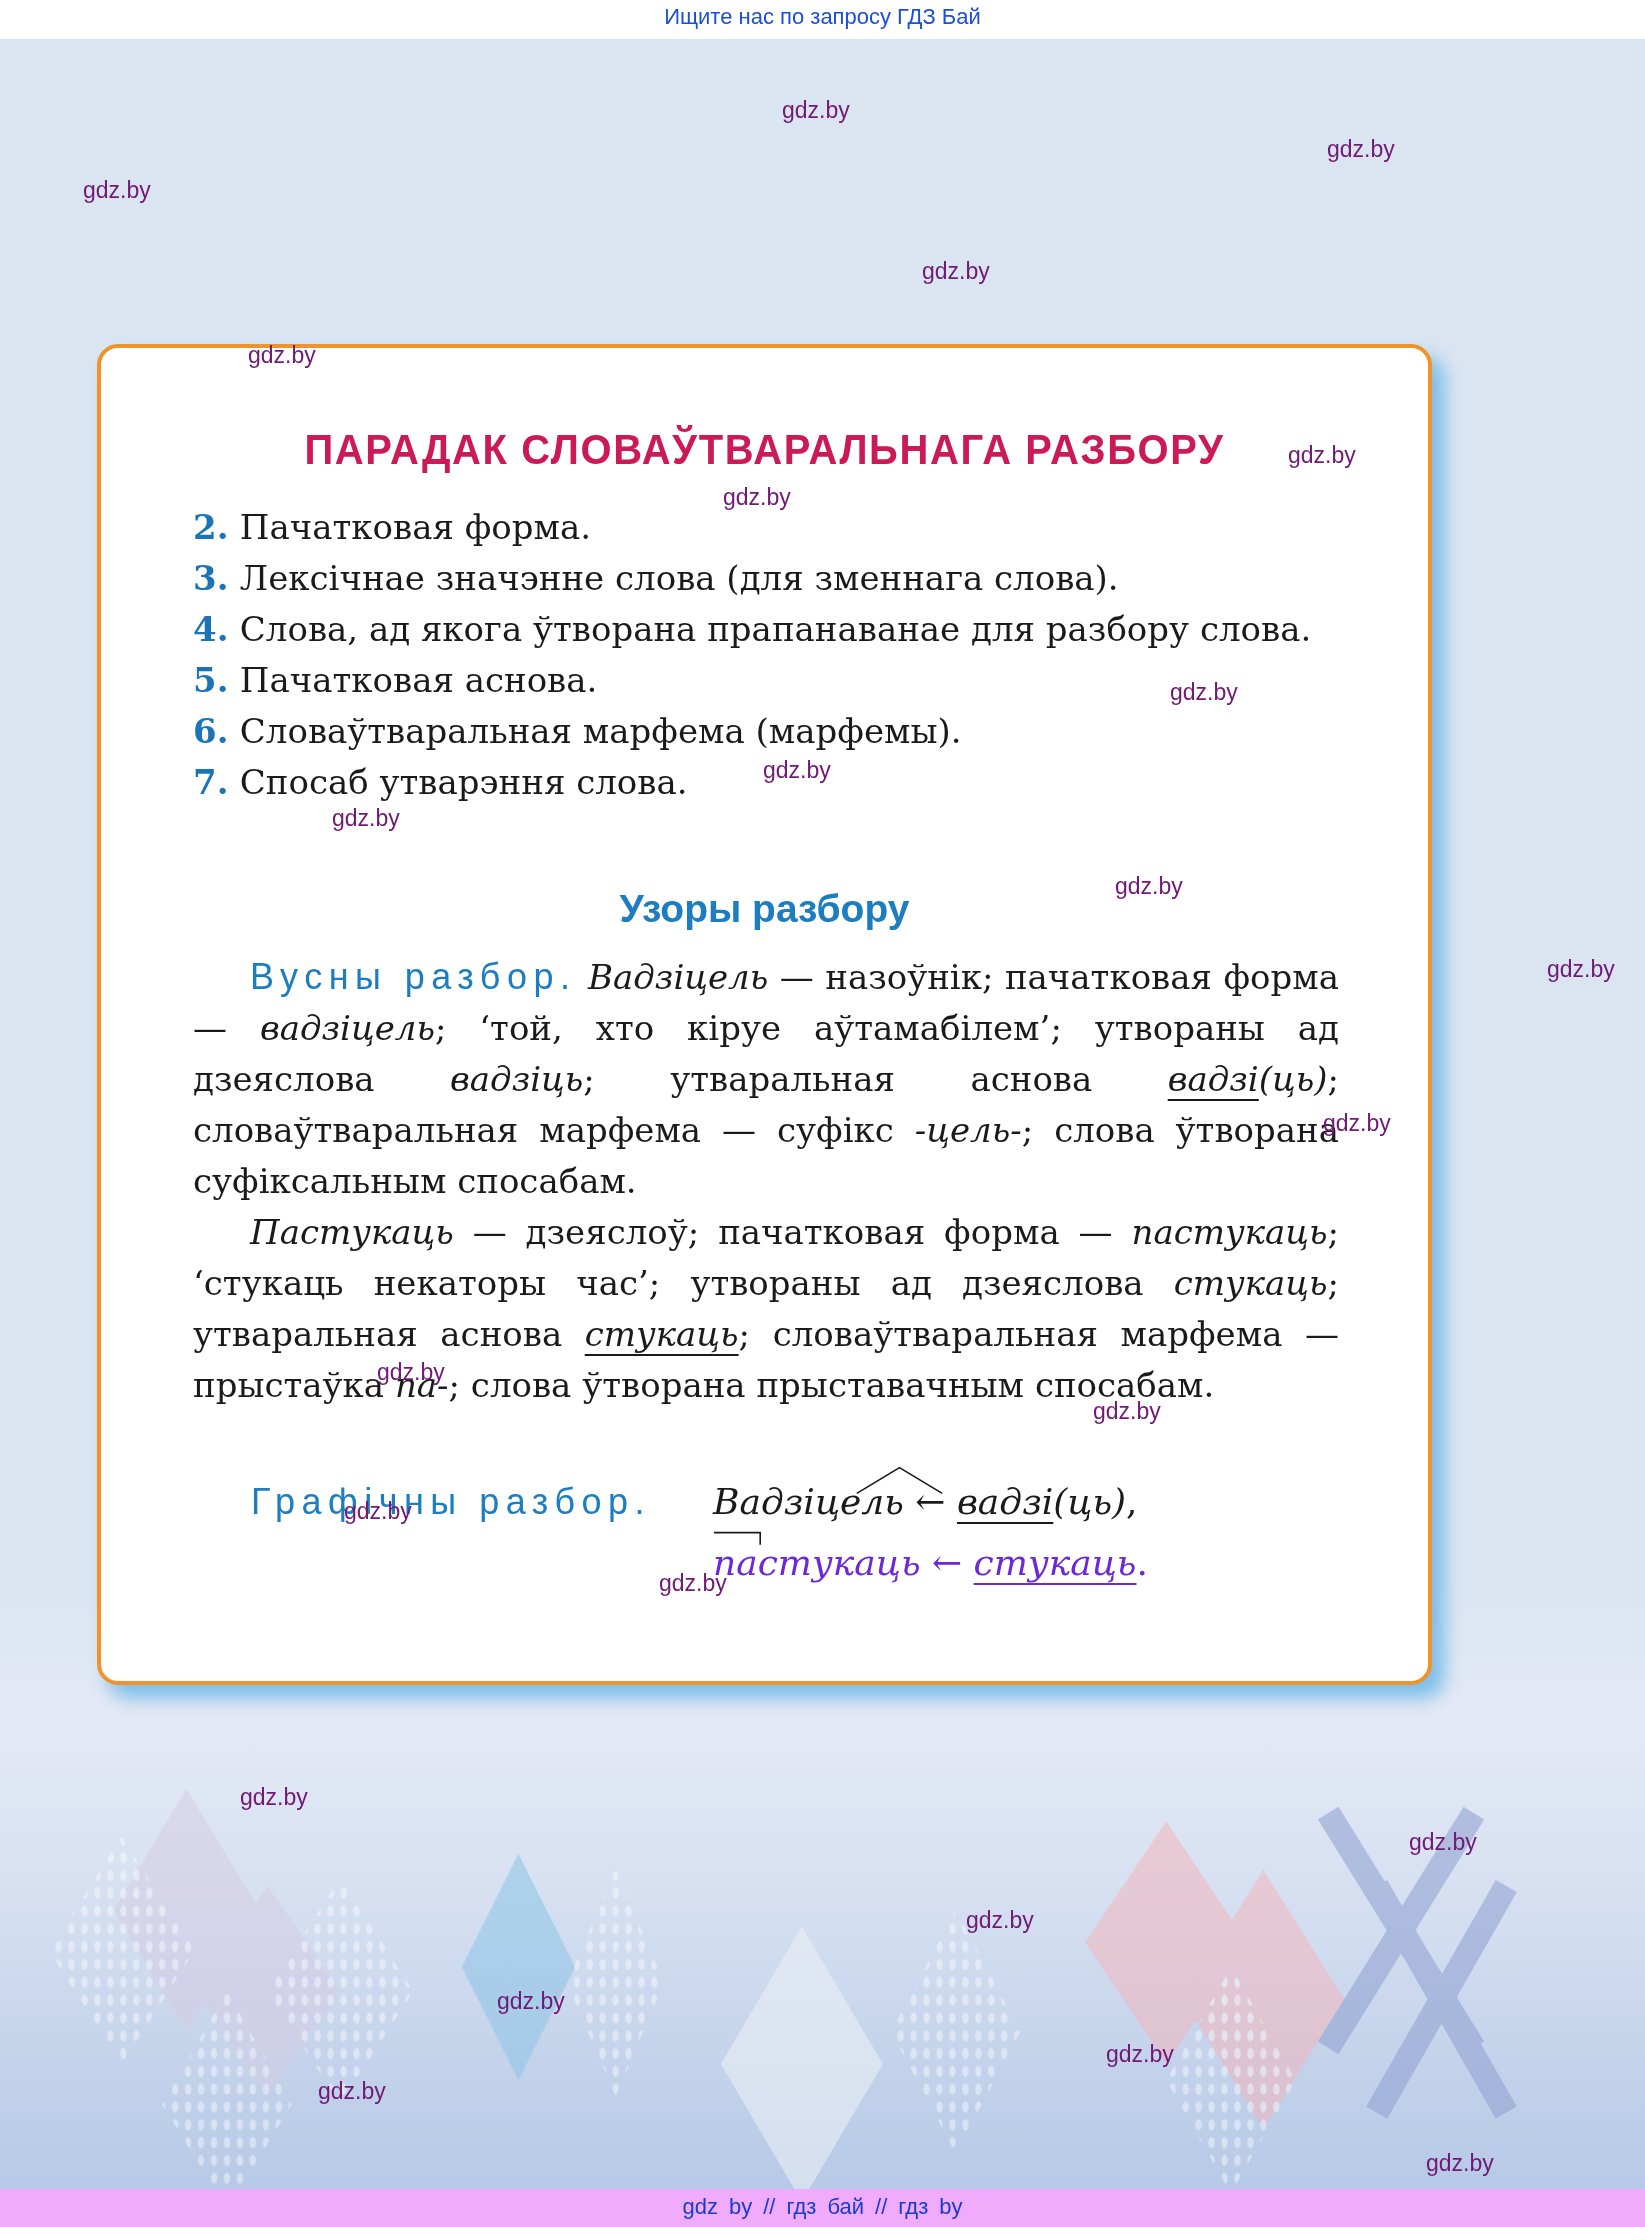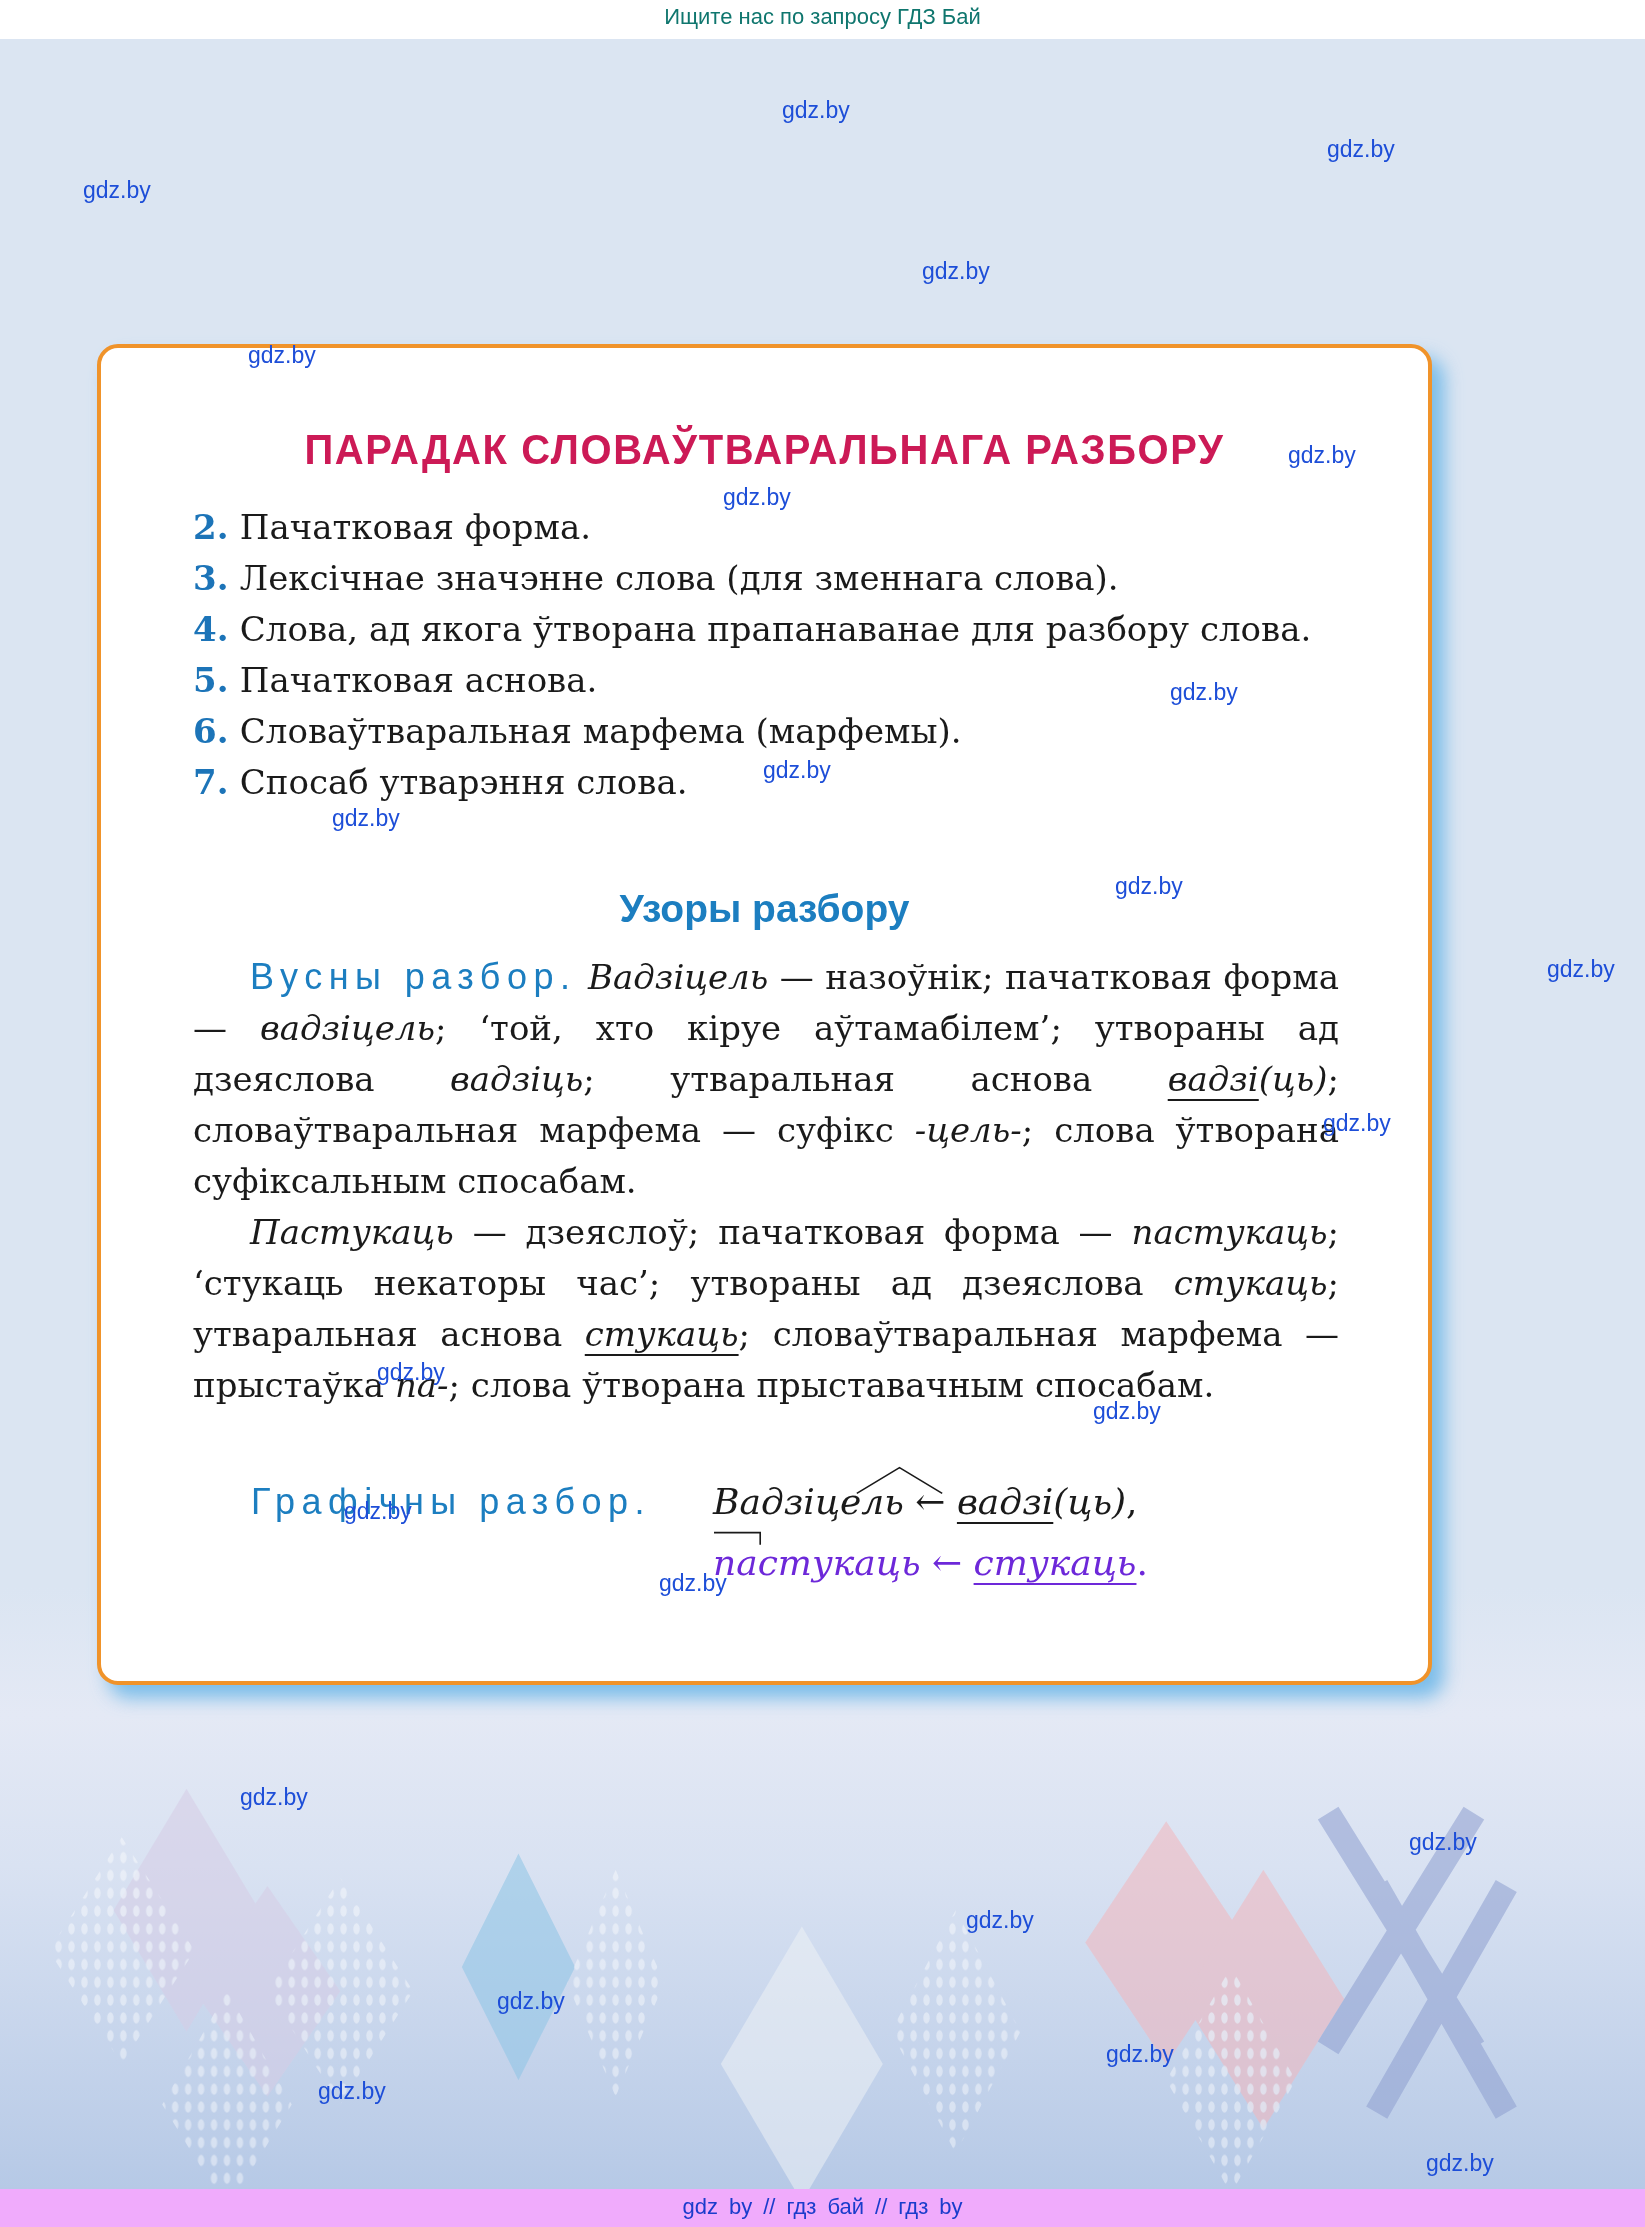--- a/index.html
+++ b/index.html
@@ -5,21 +5,21 @@
   html, body { margin: 0; padding: 0; }
   body {
     width: 1645px; height: 2227px; position: relative; overflow: hidden;
     background: #ffffff;
     font-family: "DejaVu Serif", serif;
   }
   .top-banner {
     position: absolute; left: 0; top: 0; width: 1645px; height: 39px;
     background: #ffffff; text-align: center;
     font-family: "Liberation Sans", sans-serif; font-size: 22px; line-height: 34px;
-    color: #0f766e;
+    color: #1d4ed8;
   }
   .page {
     position: absolute; left: 0; top: 39px; width: 1645px; height: 2150px;
     background: linear-gradient(to bottom, #dbe5f2 0%, #dbe5f2 72%, #e4e9f5 78%, #d9e2f2 85%, #b6c9e6 100%);
     overflow: hidden;
   }
   .pattern { position: absolute; left: 0; top: 1685px; width: 1645px; height: 502px; }
   .card {
     position: absolute; left: 97px; top: 305px; width: 1335px; height: 1341px;
     background: #ffffff; border: 4px solid #f0932a; border-radius: 21px;
@@ -53,21 +53,21 @@
   .it { font-style: italic; }
   .ul { text-decoration: underline; text-underline-offset: 8px; text-decoration-thickness: 1.6px; }
   .graph { position: absolute; left: 150px; top: 1126px; width: 1053px; height: 146px; }
   .graph .lbl { position: absolute; left: 0; top: 6.5px; }
   .g-line1 { position: absolute; left: 462px; top: 6.5px; font-size: 36px; white-space: nowrap; color: #1a1a1a; }
   .g-line2 { position: absolute; left: 462px; top: 68px; font-size: 36px; white-space: nowrap; color: #6d28d9; }
   .arc { position: absolute; left: 142px; top: -14.6px; width: 89px; height: 29px; }
   .prefix-mark { position: absolute; left: 0; top: -11.3px; width: 49px; height: 14.6px; }
   .wm {
     position: absolute; font-family: "Liberation Sans", sans-serif; font-size: 23px;
-    color: #1d4ed8; white-space: nowrap;
+    color: #701a75; white-space: nowrap;
   }
   .bottom-bar {
     position: absolute; left: 0; top: 2189px; width: 1645px; height: 39px;
     background: #f0abfc; text-align: center;
     font-family: "Liberation Sans", sans-serif; font-size: 22px; line-height: 36px;
     color: #1a3ccc; word-spacing: 4.9px;
   }
 </style>
 </head>
 <body>

